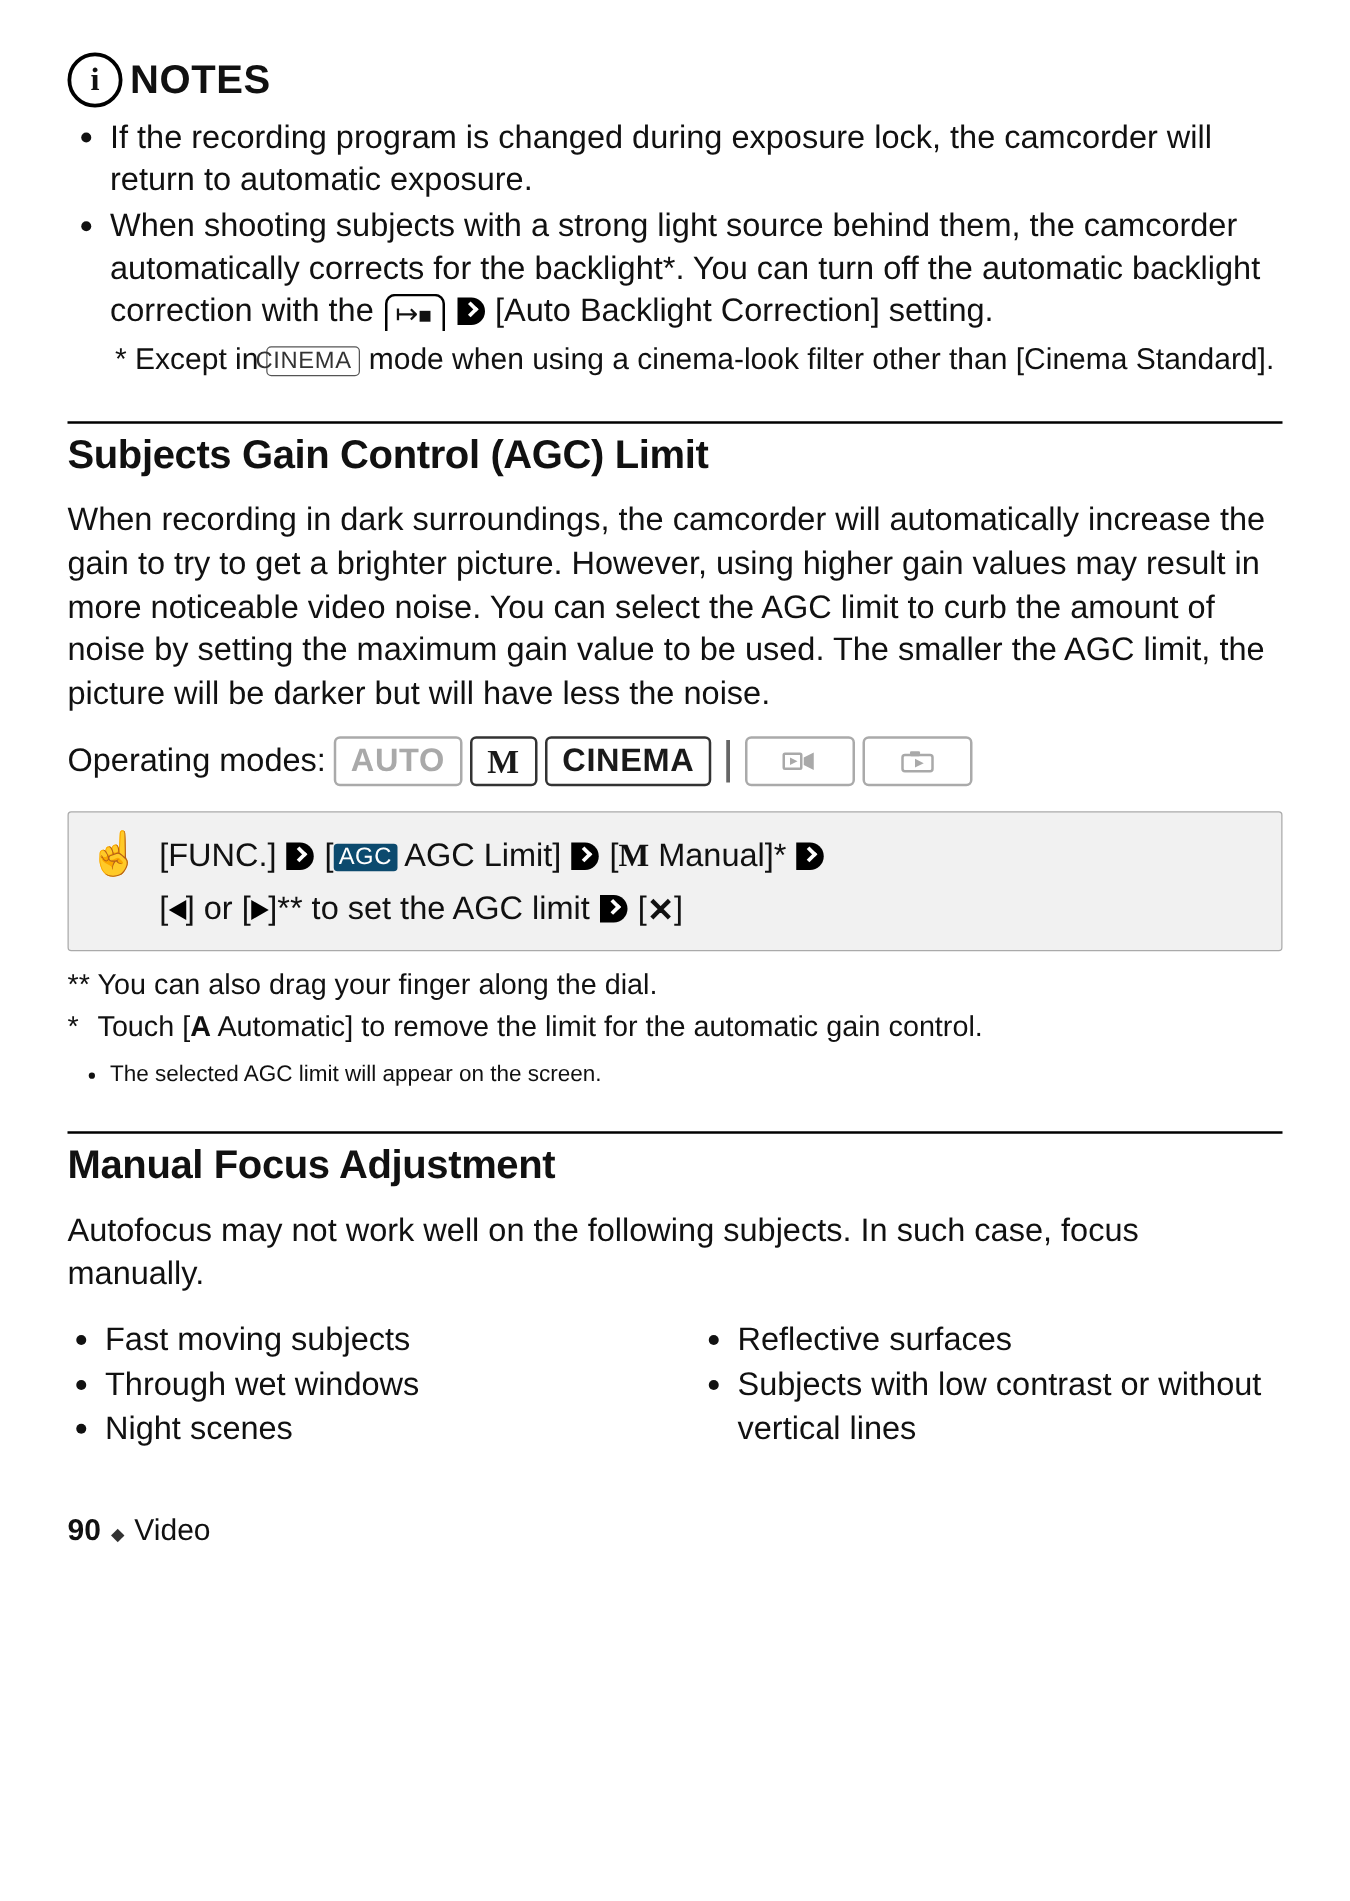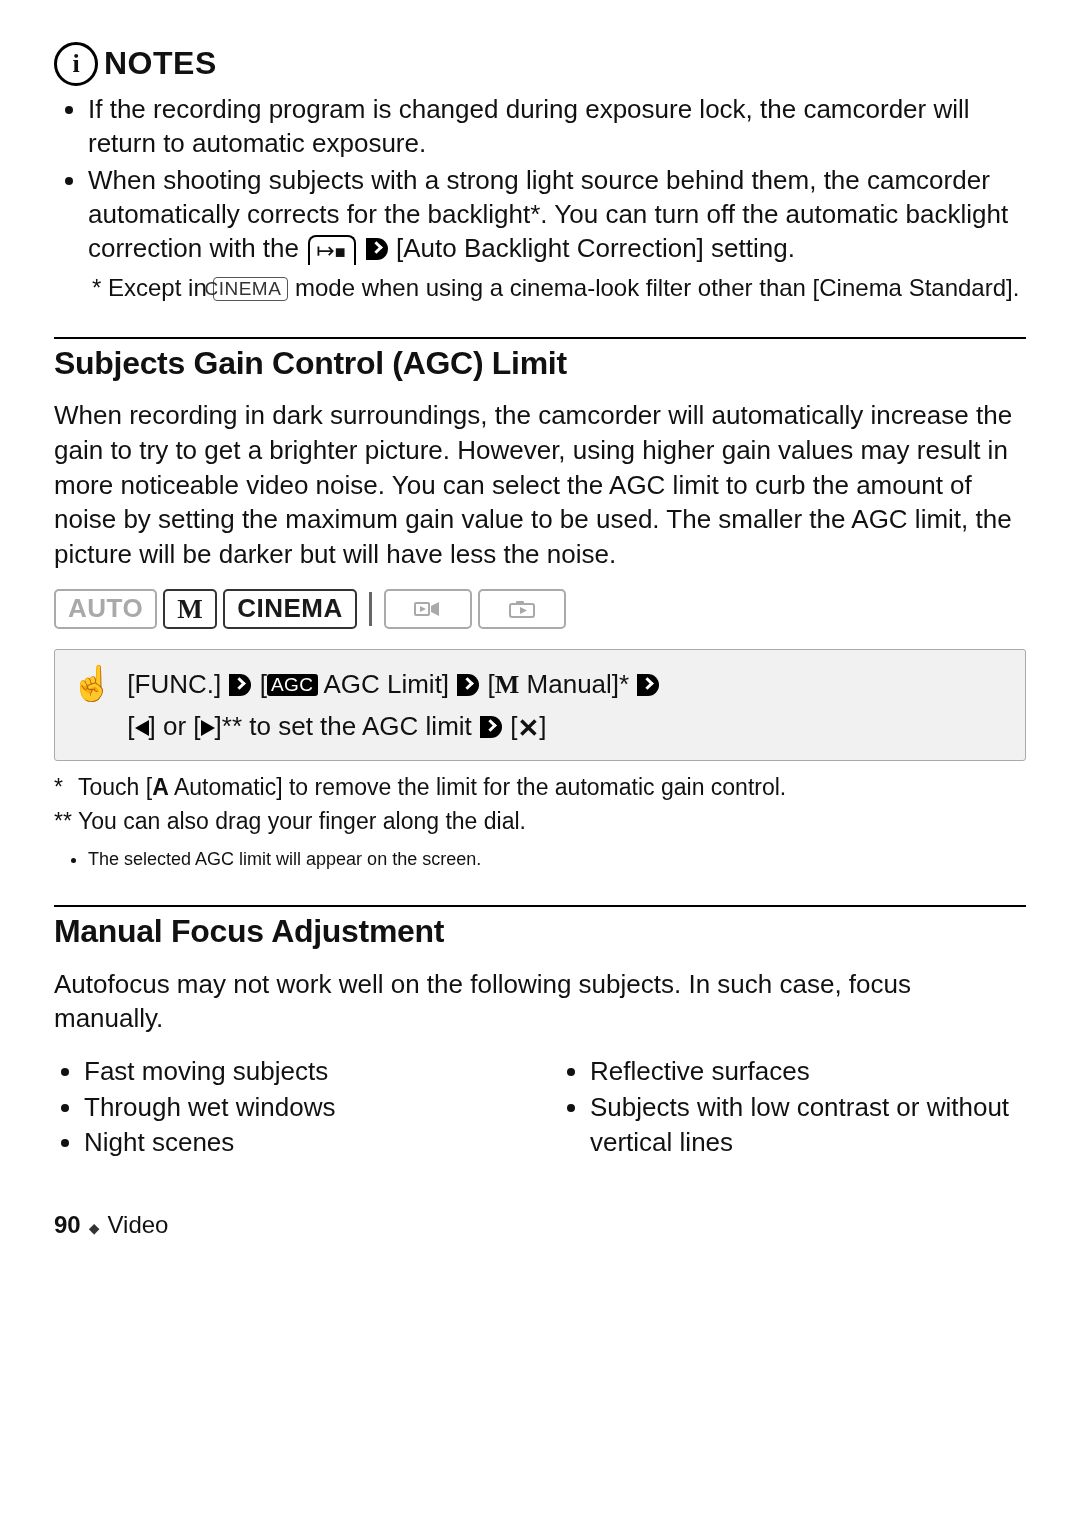--- a/index.html
+++ b/index.html
@@ -202,21 +202,21 @@
     margin-top: 2px;
     color: #222;
     flex: 0 0 auto;
   }
   .proc .steps {
     font-size: 26px;
     line-height: 1.55;
   }
   .agc-chip {
     display:inline-block;
-    background:#000000;
+    background:#0c4a6e;
     color:#fff;
     border-radius:3px;
     padding:0 4px;
     font-family:"Arial Narrow", Arial, sans-serif;
     font-stretch:condensed;
     font-size:19px;
     line-height:22px;
     vertical-align:2px;
     letter-spacing:0.5px;
   }
@@ -316,20 +316,21 @@
     <span>* Except in </span>
     <span class="pill-cinema">CINEMA</span>
     <span> mode when using a cinema-look filter other than [Cinema Standard].</span>
   </div>
 
   <div class="sect">
     <h2>Subjects Gain Control (AGC) Limit</h2>
     <p class="lead">When recording in dark surroundings, the camcorder will automatically increase the gain to try to get a brighter picture. However, using higher gain values may result in more noticeable video noise. You can select the AGC limit to curb the amount of noise by setting the maximum gain value to be used. The smaller the AGC limit, the picture will be darker but will have less the noise.</p>
 
     <div class="modes">
+      <span>Operating modes:</span>
       <span class="mode-pill">AUTO</span>
       <span class="mode-pill active">
           <span class="m-letter">M</span>
         </span>
       <span class="mode-pill active">CINEMA</span>
       <span class="sep-bar"></span>
       <span class="mode-pill" style="width:60px;">
         <svg width="30" height="20" viewBox="0 0 30 20">
           <rect x="2" y="4" width="14" height="12" rx="1" fill="none" stroke="#a9a9a9" stroke-width="2"></rect>
           <polygon points="18,7 26,3 26,17 18,13" fill="#a9a9a9"></polygon>
@@ -354,24 +355,24 @@
         <span class="chev-round"></span>
         [<span class="bold-m">M</span><span> Manual]*</span>
         <span class="chev-round"></span><br>
         [<span class="tri left"></span><span>] or [</span><span class="tri right"></span><span>]** to set the AGC limit</span>
         <span class="chev-round"></span>
         [<span class="x-shape">✕</span>]
       </div>
     </div>
 
     <div class="fn">
-      <span class="star">*</span><span>Touch [</span><span class="bold-a">A</span><span> Automatic] to remove the limit for the automatic gain control.</span>
+      <span class="star">**</span><span>You can also drag your finger along the dial.</span>
     </div>
     <div class="fn">
-      <span class="star">**</span><span>You can also drag your finger along the dial.</span>
+      <span class="star">*</span><span>Touch [</span><span class="bold-a">A</span><span> Automatic] to remove the limit for the automatic gain control.</span>
     </div>
 
     <ul class="dash-list">
       <li>The selected AGC limit will appear on the screen.</li>
     </ul>
   </div>
 
   <div class="sect">
     <h2>Manual Focus Adjustment</h2>
     <p class="lead">Autofocus may not work well on the following subjects. In such case, focus manually.</p>

